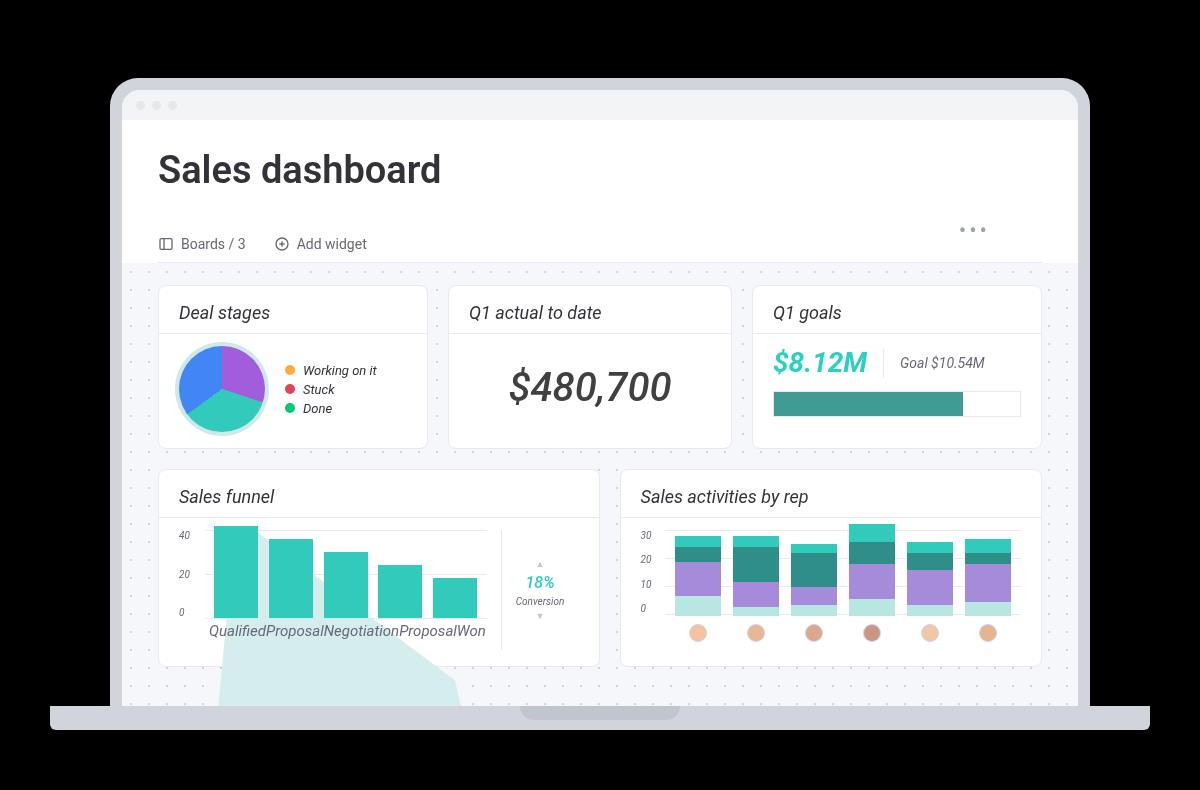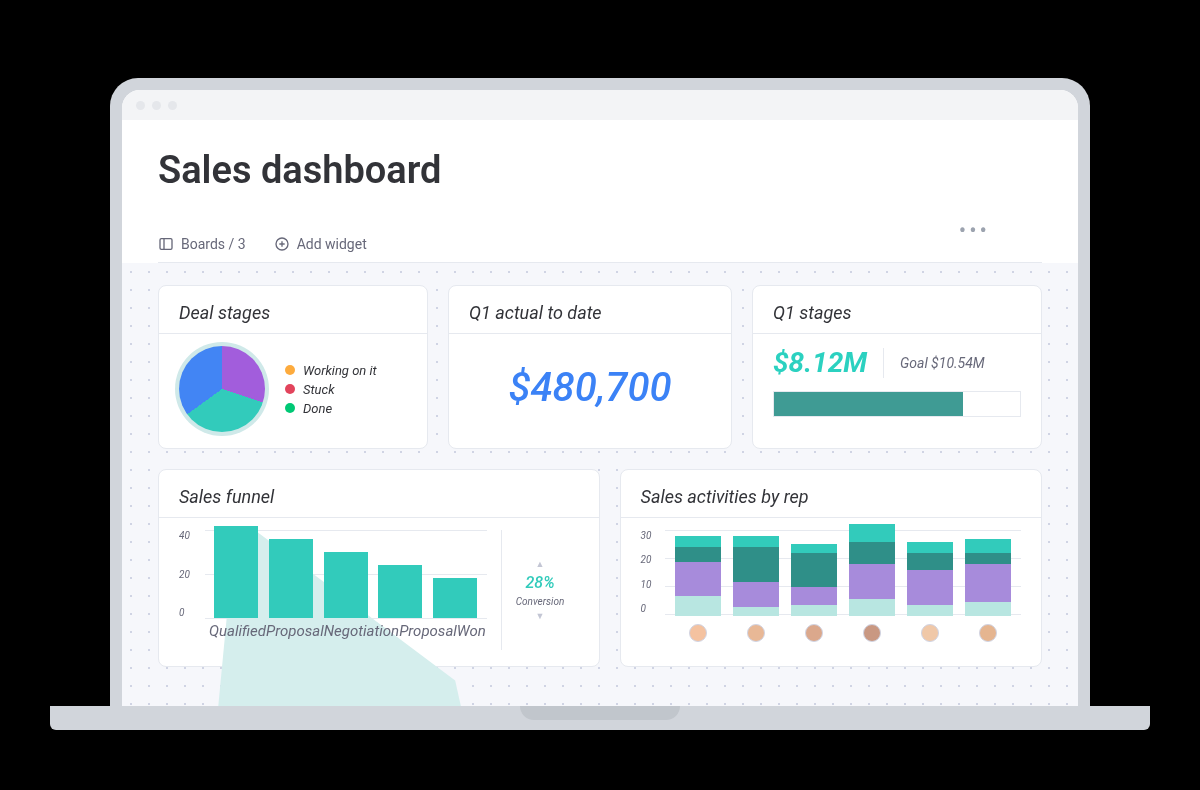--- a/index.html
+++ b/index.html
@@ -130,21 +130,21 @@
   }
   .pie-main { position: absolute; inset:0; border-radius:50%; z-index:1; }
   .legend { font-size: 13px; color: #323338; }
   .legend-row { display: flex; align-items: center; gap: 8px; margin: 4px 0; }
   .swatch { width: 10px; height: 10px; border-radius: 50%; }
 
   
   .kpi-value {
     font-size: 40px;
     font-weight: 500;
-    color: #3b82f6;
+    color: #404040;
     text-align: center;
     margin: 18px 0;
   }
 
   
   .goal-row { display: flex; align-items: center; gap: 16px; }
   .goal-value { color: #2bd1c0; font-size: 28px; font-weight: 700; }
   .goal-sep { width: 1px; height: 30px; background: #e6e9ef; }
   .goal-target { color: #676879; font-size: 14px; }
   .progress-outer {
@@ -280,21 +280,21 @@
             </div>
           </div>
 
           <div class="card" style="flex:1;">
             <div class="card-title">Q1 actual to date</div>
             <div class="card-divider"></div>
             <div class="kpi-value">$480,700</div>
           </div>
 
           <div class="card" style="width: 290px;">
-            <div class="card-title">Q1 stages</div>
+            <div class="card-title">Q1 goals</div>
             <div class="card-divider"></div>
             <div class="goal-row">
               <div class="goal-value">$8.12M</div>
               <div class="goal-sep"></div>
               <div class="goal-target">Goal $10.54M</div>
             </div>
             <div class="progress-outer">
               <div class="progress-inner" id="goal-progress-inner" style="width: 77%;"></div>
             </div>
           </div>
@@ -332,21 +332,21 @@
                     <div>Proposal</div>
                     <div>Negotiation</div>
                     <div>Proposal</div>
                     <div>Won</div>
                   </div>
               </div>
               <div class="conv">
                 <div class="arrow-col">
                  <span>▲</span>
                 </div>
-                <div class="conv-val">28%</div>
+                <div class="conv-val">18%</div>
                 <div>Conversion</div>
                 <div class="arrow-col">
                  <span>▼</span>
                 </div>
               </div>
             </div>
           </div>
 
           <div class="card" style="flex:1;">
             <div class="card-title">Sales activities by rep</div>

